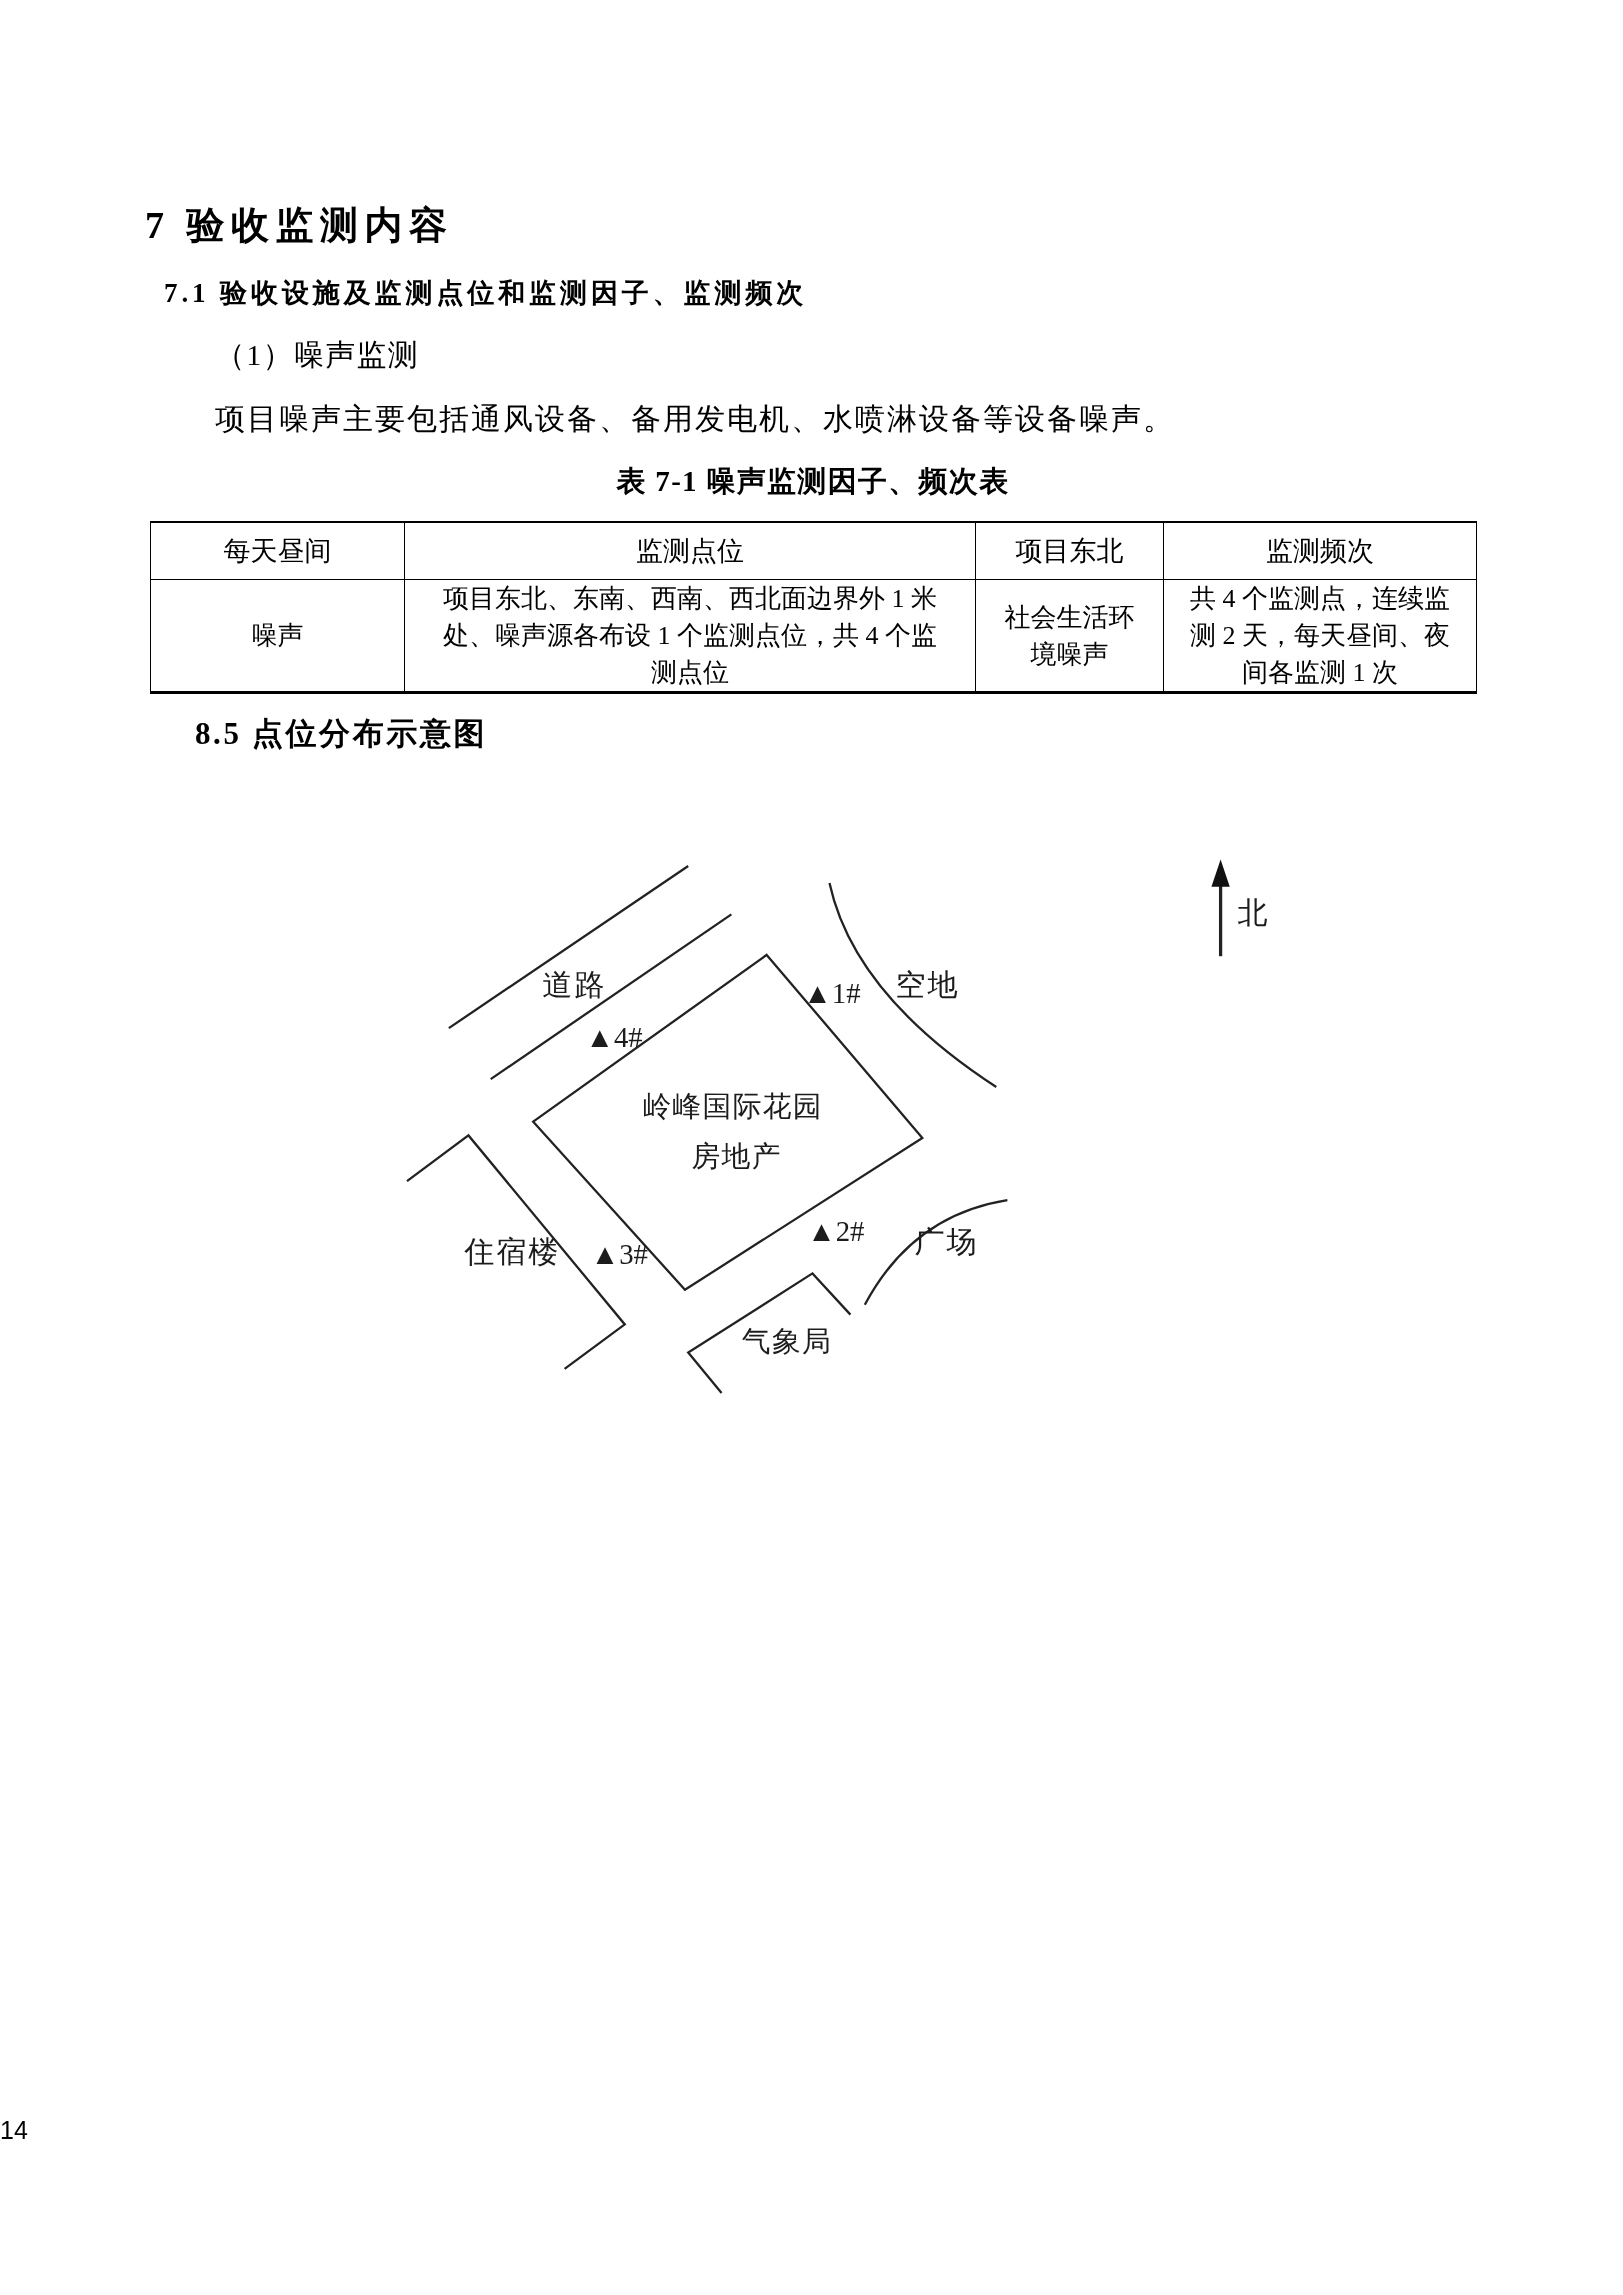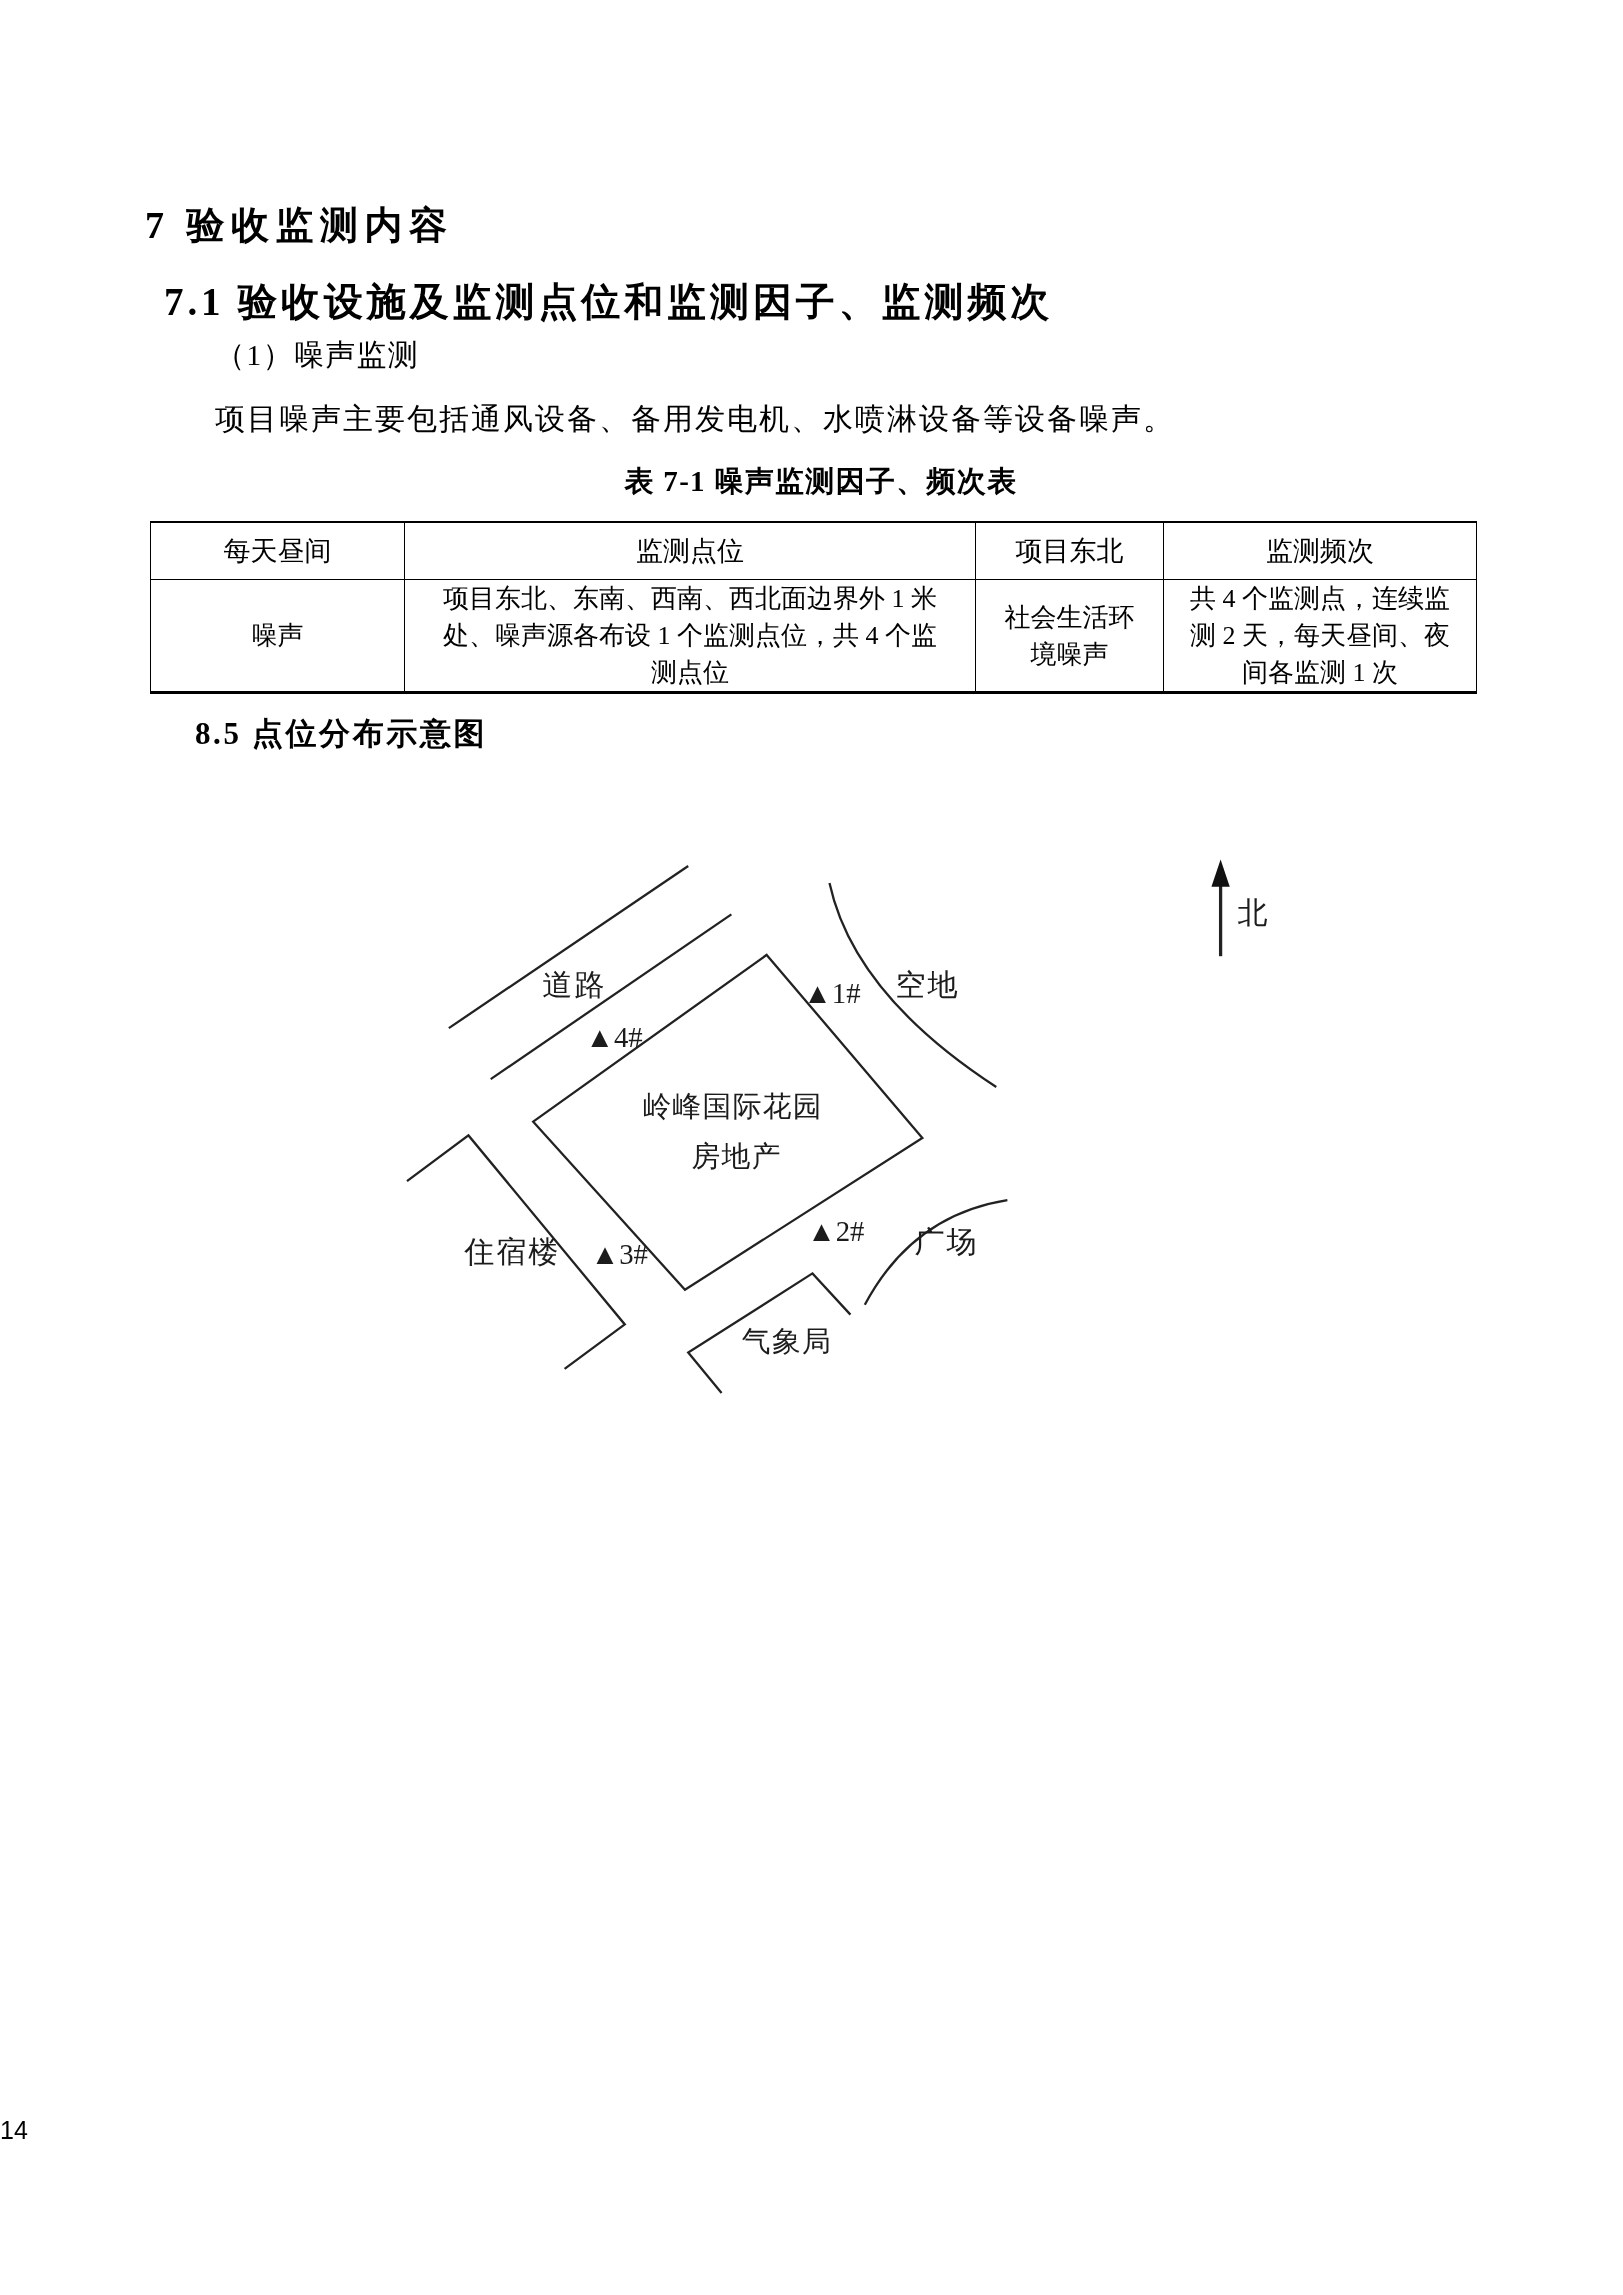--- a/index.html
+++ b/index.html
@@ -13,36 +13,36 @@
     overflow: hidden;
   }
   .abs { position: absolute; }
   .h1 {
     left: 145px; top: 200px;
     font-size: 38px; font-weight: bold; letter-spacing: 6.5px;
     white-space: pre;
   }
   .h2-71 {
     left: 164px; top: 275px;
-    font-size: 39px; font-weight: bold; letter-spacing: 3.9px;
+    font-size: 27px; font-weight: bold; letter-spacing: 3.9px;
     white-space: pre;
     font-family: Liberation Serif, serif;
   }
   .item1 {
     left: 215px; top: 335px;
     font-size: 30px; letter-spacing: 1.3px;
     white-space: pre;
   }
   .para {
     left: 215px; top: 399px;
     font-size: 30px; letter-spacing: 2px;
     white-space: pre;
   }
   .table-title {
-    left: 158px; top: 462px; width: 1326px;
+    left: 150px; top: 462px; width: 1326px;
     font-size: 29px; font-weight: bold; letter-spacing: 1.3px;
     text-align: center; white-space: pre;
   }
   table.monitor {
     position: absolute;
     left: 150px; top: 521px;
     width: 1326px;
     border-collapse: collapse;
     table-layout: fixed;
     border-top: 2.6px solid #000;

